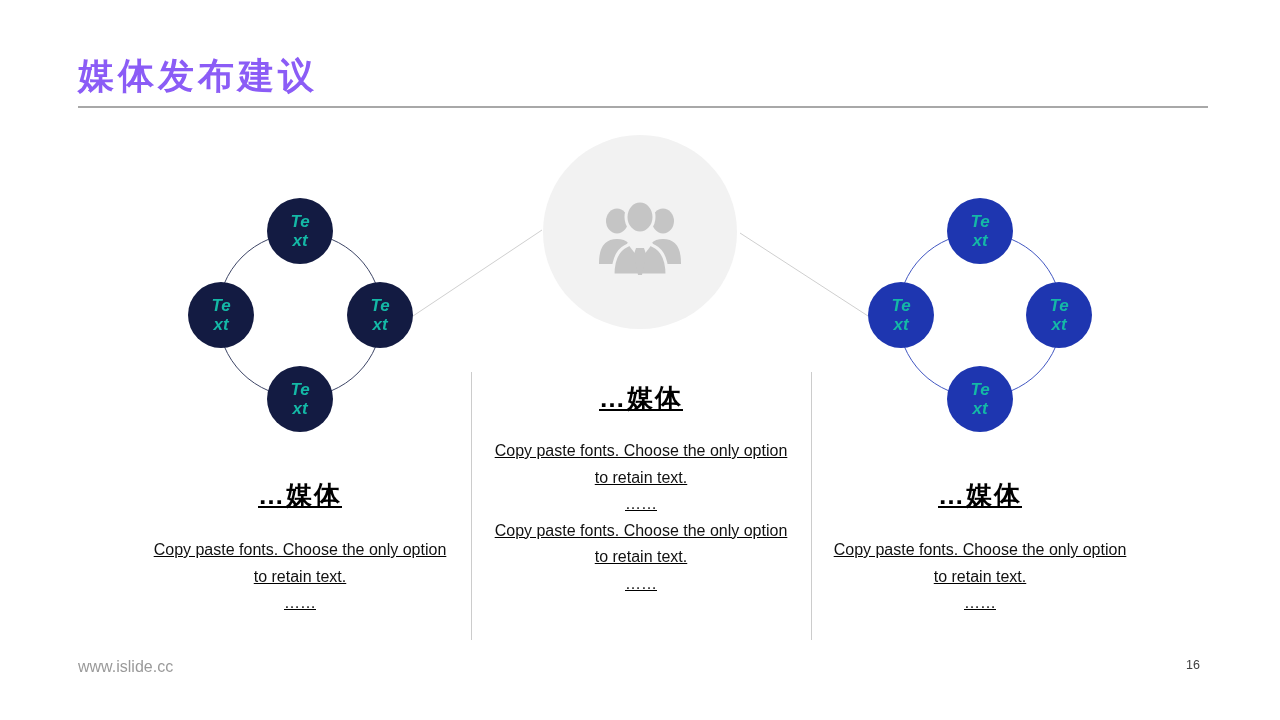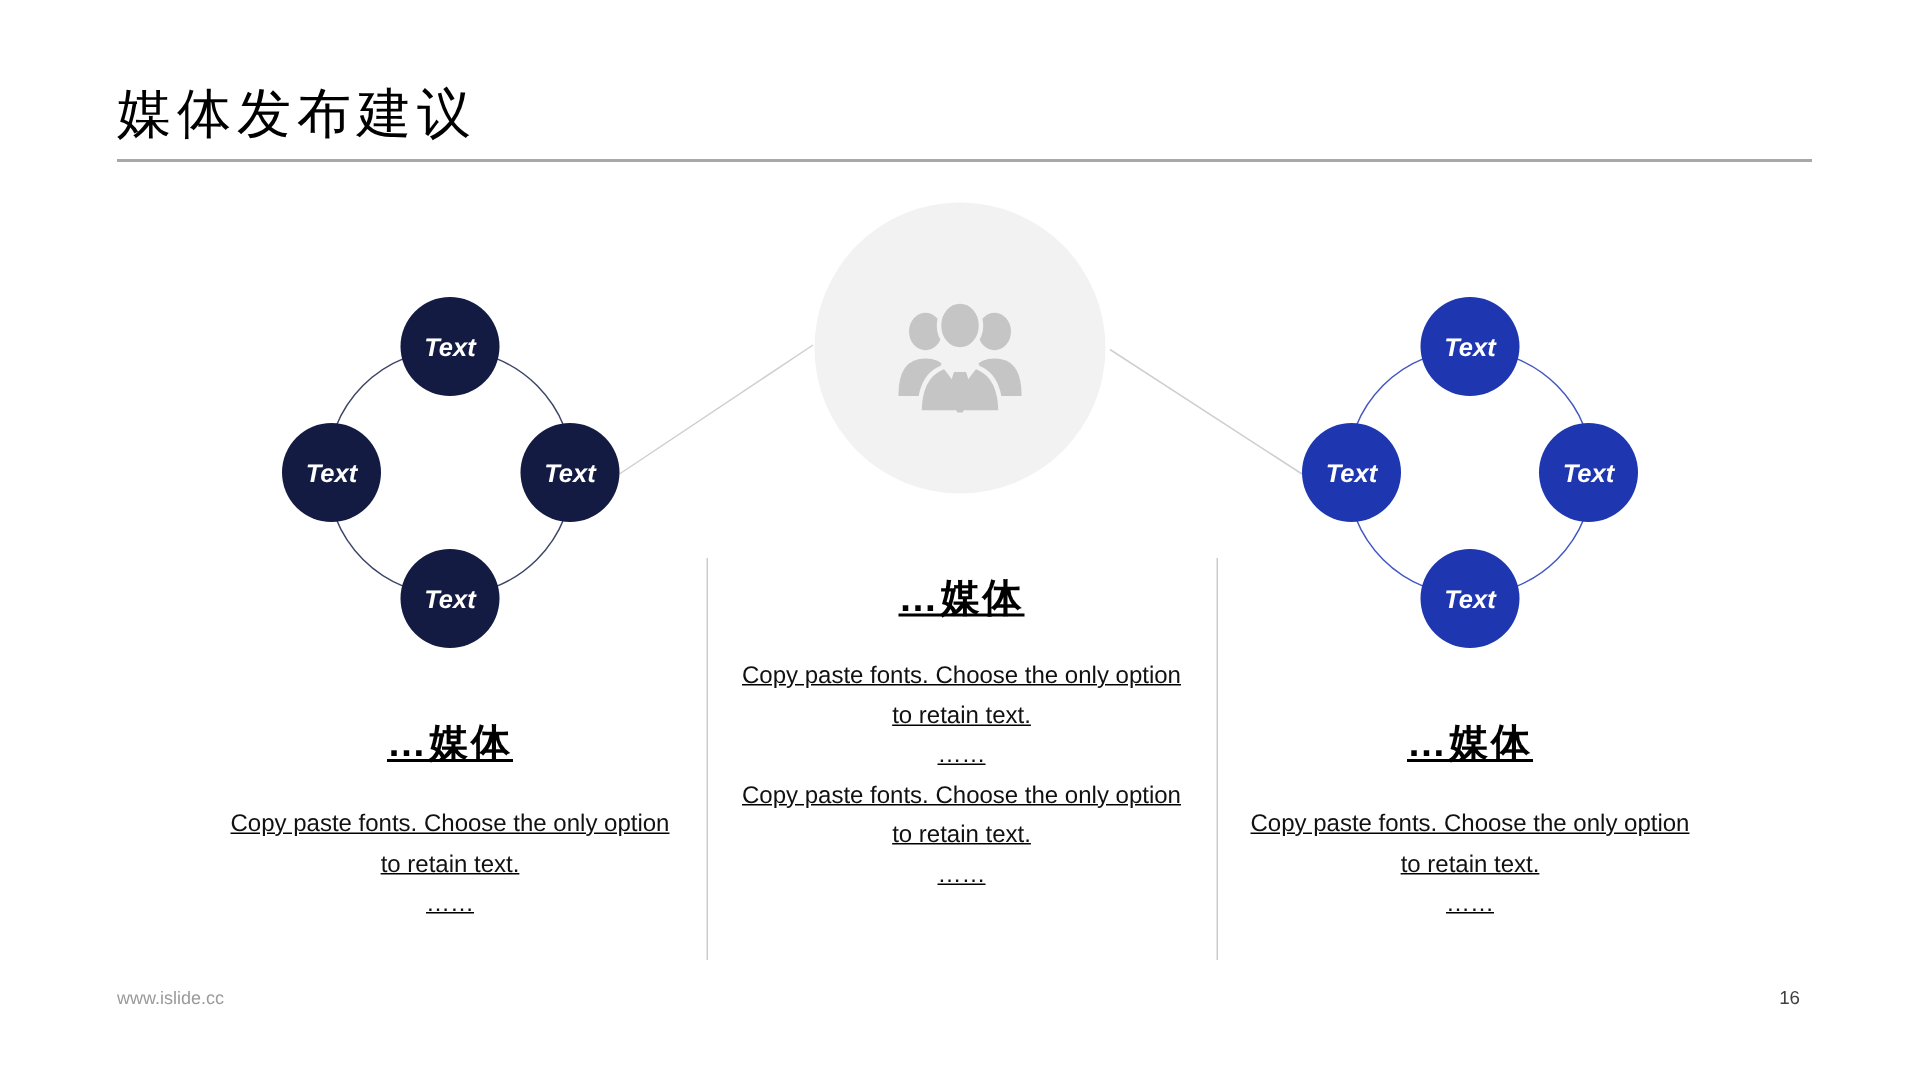--- a/index.html
+++ b/index.html
@@ -10,23 +10,23 @@
     position: relative;
     overflow: hidden;
   }
   .slide { position: absolute; inset: 0; background: #ffffff; }
 
   
   .title {
     position: absolute;
     left: 78px; top: 52px;
     font-size: 36px;
-    font-weight: 400;
+    font-weight: 700;
     letter-spacing: 4px;
-    color: #000000;
+    color: #8b5cf6;
   }
   .title-rule {
     position: absolute;
     left: 78px; top: 106px;
     width: 1130px; height: 2px;
     background: #a8a8a8;
   }
 
   
   .diagram { position: absolute; left: 0; top: 120px; width: 1280px; height: 340px; }
@@ -39,26 +39,26 @@
     border-radius: 50%;
     background: #f2f2f2;
     display: flex; align-items: center; justify-content: center;
   }
   .team-icon { margin-top: 6px; }
 
   .node {
     position: absolute;
     width: 66px; height: 66px;
     border-radius: 50%;
-    color: #ffffff;
+    color: #14b8a6;
     font-size: 17px;
     font-weight: bold;
     font-style: italic;
     line-height: 19px;
-    display: flex; flex-direction: row;
+    display: flex; flex-direction: column;
     align-items: center; justify-content: center;
     text-align: center;
   }
   .node.navy { background: #131b42; }
   .node.blue { background: #1e36b0; }
 
   
   .n-l-top    { left: 267px; top:  78px; }
   .n-l-left   { left: 188px; top: 162px; }
   .n-l-right  { left: 347px; top: 162px; }
@@ -88,21 +88,21 @@
   .col p { font-size: 16px; line-height: 26.5px; color: #111111; }
   .col-left   { left: 110px; top: 478px; width: 380px; }
   .col-center { left: 473px; top: 381px; width: 336px; }
   .col-center h2 { margin-bottom: 22px; }
   .col-right  { left: 790px; top: 478px; width: 380px; }
 
   
   .footer-url {
     position: absolute;
     left: 78px; top: 658px;
-    font-size: 12px;
+    font-size: 16px;
     color: #9a9a9a;
   }
   .page-number {
     position: absolute;
     right: 80px; top: 658px;
     font-size: 12.5px;
     color: #404040;
   }
 </style>
 </head>

